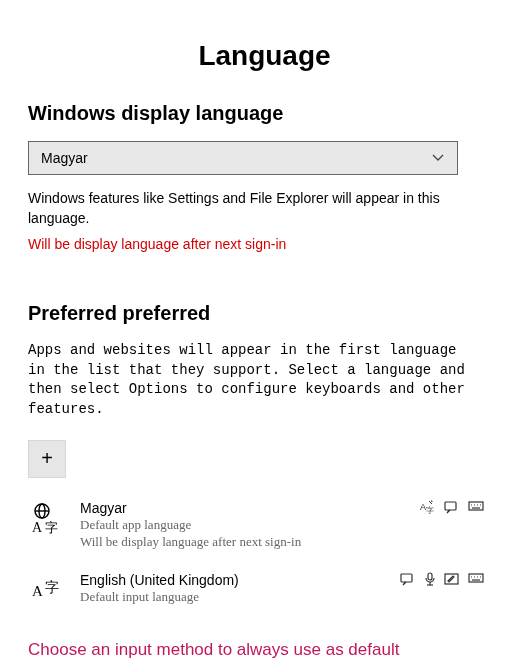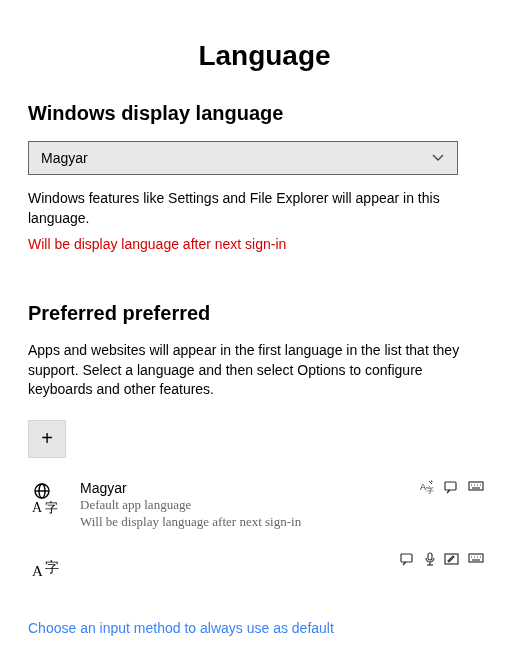--- a/index.html
+++ b/index.html
@@ -50,20 +50,21 @@
   .notice {
     color: #d40000;
     font-size: 14px;
     margin: 0 0 50px 0;
   }
   .pref-desc {
     font-size: 14px;
     line-height: 1.4;
     margin: 0 0 20px 0;
     max-width: 450px;
+    font-family: Liberation Mono, monospace;
   }
   .add-row {
     display: flex;
     align-items: center;
     gap: 14px;
     margin-bottom: 22px;
     cursor: pointer;
     width: fit-content;
   }
   .add-btn {
@@ -107,22 +108,22 @@
   .lang-badges {
     position: absolute;
     right: 4px;
     top: 0;
     display: flex;
     gap: 8px;
     color: #333;
   }
   .lang-badges svg { display: block; }
   .link {
-    color: #3b82f6;
-    font-size: 14px;
+    color: #be185d;
+    font-size: 17px;
     cursor: pointer;
     margin-top: 8px;
     display: inline-block;
   }
 </style>
 </head>
 <body>
 
 
 
@@ -193,20 +194,24 @@
 </div>
 
 
 <div class="lang-row">
   <div class="lang-icon">
     <svg width="34" height="34" viewBox="0 0 34 34" stroke="#000" fill="none" stroke-width="1.4">
       <text x="2" y="22" font-size="15" fill="#000" stroke="none" font-family="Segoe UI">A</text>
       <text x="15" y="18" font-size="14" fill="#000" stroke="none" font-family="Segoe UI">字</text>
     </svg>
   </div>
+  <div class="lang-text">
+    <span class="lang-name">English (United Kingdom)</span>
+    <span class="lang-sub">Default input language</span>
+  </div>
   <div class="lang-badges">
     <span>
       <svg width="16" height="14" viewBox="0 0 16 14" stroke="#333" fill="none" stroke-width="1.2">
         <rect x="1" y="2" width="11" height="8" rx="1"></rect>
         <path d="M5 10 l-2 3 l3 -3"></path>
       </svg>
     </span>
     <span>
       <svg width="12" height="14" viewBox="0 0 12 14" stroke="#333" fill="none" stroke-width="1.2">
         <rect x="4" y="1" width="4" height="7" rx="2"></rect>

